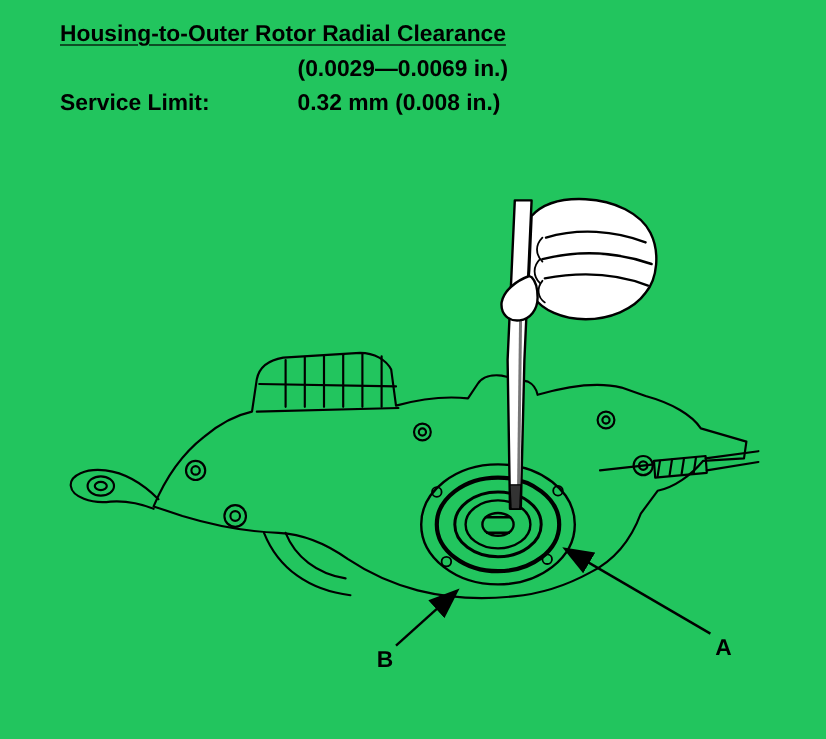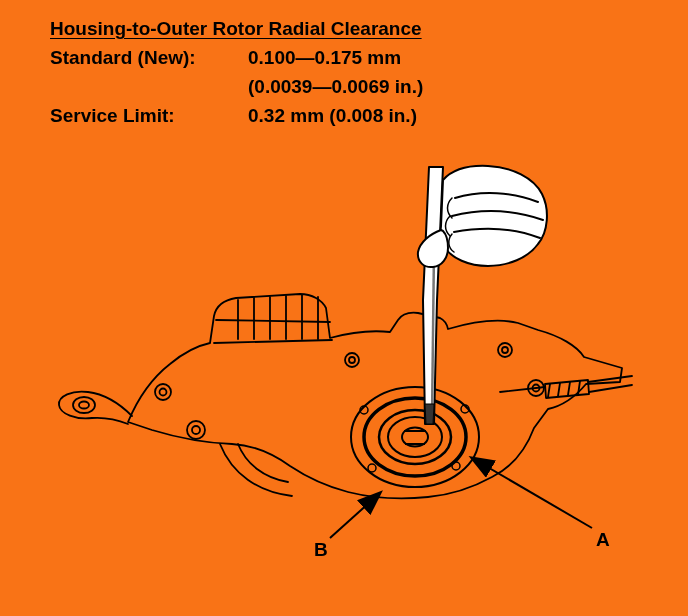--- a/index.html
+++ b/index.html
@@ -1,19 +1,19 @@
 <!DOCTYPE html>
 <html><head>
 <meta charset="utf-8">
 <style>
   html,body{margin:0;padding:0;background:#ffffff;}
   .page{
     position:relative;
     width:688px;height:616px;
-    background:#f97316;
+    background:#22c55e;
     overflow:hidden;
     font-family:"Liberation Sans",sans-serif;
     color:#000;
   }
   .spec{
     position:absolute;left:50px;top:14px;
     font-weight:bold;font-size:19px;line-height:29px;
     white-space:nowrap;
   }
   .spec-title{
@@ -26,26 +26,22 @@
   .figure svg{display:block;}
 </style>
 </head>
 <body>
 
 <div class="page">
 
   <div class="spec">
     <div class="spec-title">Housing-to-Outer Rotor Radial Clearance</div>
     <div class="spec-row">
-      <span class="spec-label">Standard (New):</span>
-      <span class="spec-value">0.100—0.175 mm</span>
-    </div>
-    <div class="spec-row">
       <span class="spec-label"></span>
-      <span class="spec-value">(0.0039—0.0069 in.)</span>
+      <span class="spec-value">(0.0029—0.0069 in.)</span>
     </div>
     <div class="spec-row">
       <span class="spec-label">Service Limit:</span>
       <span class="spec-value">0.32 mm (0.008 in.)</span>
     </div>
   </div>
 
   <div class="figure">
     <svg width="688" height="616" viewBox="0 0 688 616" xmlns="http://www.w3.org/2000/svg">
       <defs>

